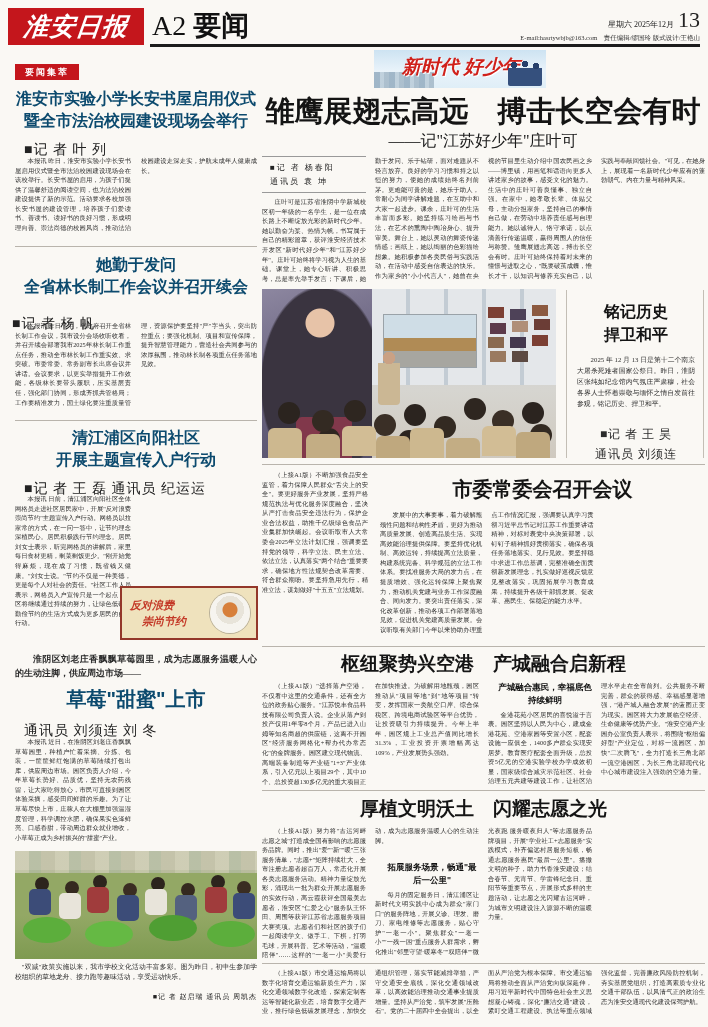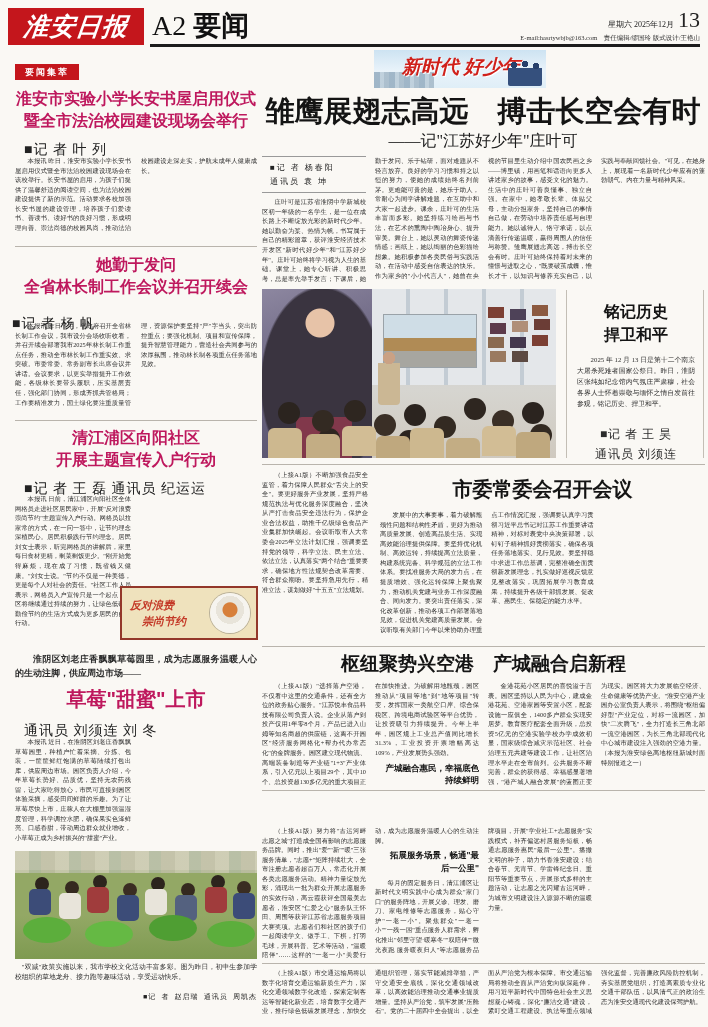--- a/index.html
+++ b/index.html
@@ -26,28 +26,28 @@
   .mast-date .pn { font:22px/0.9 "Liberation Serif", serif; margin-left:4px; }
   .mast-date .d2 { font-size:6.5px; margin-top:4px; color:#333; }
   .mast-rule { left:150px; top:44px; width:550px; height:3px; background:#1c1c1c; }
   
   .hr { background:#b9b4ac; height:1px; }
   .tag {
     left:15px; top:64px; width:64px; height:16px; background:#c4161c; color:#fff;
     font:bold 9px/16px "Liberation Sans", sans-serif; text-align:center; letter-spacing:2px;
   }
   .lt-title { left:15px; width:242px; text-align:center; font-family:"Liberation Sans", sans-serif;
-    font-weight:900; color:#be185d; }
+    font-weight:900; color:#0c4a6e; }
   .byline { font-size:14px; color:#222; letter-spacing:1px; }
   .body-txt { font-size:6.3px; line-height:1.52; text-align:justify; color:#2d2d2d;
     overflow:hidden; column-fill:auto; }
   .body-txt p { text-indent:2em; }
   .ind { text-indent:2em; }
-  .sub-h { font:bold 8.5px/1.5 "Liberation Sans", sans-serif; color:#111; margin:4px 0 3px;
-    text-indent:0; text-align:right; padding-left:10px; }
+  .sub-h { font:bold 8.5px/1.5 "Liberation Sans", sans-serif; color:#111; margin:16px 0 3px;
+    text-indent:0; text-align:center; padding-left:10px; }
   .big-h { font-family:"Liberation Sans", sans-serif; font-weight:900; color:#141414;
     text-align:center; }
   
   .banner { left:374px; top:50px; width:172px; height:38px; overflow:hidden;
     background:linear-gradient(180deg,#cde3f2 0%,#e9f3fa 55%,#dfeef7 100%); }
   .banner .city { position:absolute; left:0; bottom:0; width:60px; height:16px;
     background:repeating-linear-gradient(90deg,#8fa8bc 0 6px,#b7c9d6 6px 10px,#9fb4c4 10px 15px);
     opacity:.8; }
   .banner .txt { position:absolute; left:28px; top:4px; color:#d0201a;
     font:italic 900 19px/1.4 "Liberation Serif", serif; text-shadow:1px 1px 0 #fff; white-space:nowrap; }
@@ -188,21 +188,21 @@
 
   <div class="abs grass">
     <div class="bgband"></div>
     <div class="heads"></div>
     <div class="kids"></div>
     <div class="pony"></div>
   </div>
   <div class="abs body-txt" style="left:15px; top:962px; width:242px; height:30px; font-size:6.8px;">
       <p style="text-indent:1em;">"双减"政策实施以来，我市学校文化活动丰富多彩。图为昨日，初中生参加学校组织的草地龙舟、接力跑等趣味活动，享受运动快乐。</p>
     </div>
-  <div class="abs byline" style="left:15px; top:992px; width:242px; text-align:right; font-size:7px;font-family:Liberation Mono, monospace;">■记 者  赵启瑞  通讯员  周凯杰</div>
+  <div class="abs byline" style="left:15px; top:992px; width:242px; text-align:right; font-size:7px;">■记 者  赵启瑞  通讯员  周凯杰</div>
 
   <div class="abs banner">
     <div class="city"></div>
     <div class="txt">新时代 好少年</div>
     <div class="figs"></div>
   </div>
   <div class="abs big-h main-hl">雏鹰展翅志高远　搏击长空会有时</div>
   <div class="abs main-sub">——记"江苏好少年"庄叶可</div>
 
   <div class="abs four-col body-txt" style="top:156px; height:130px;">
@@ -245,20 +245,21 @@
   <div class="abs hr" style="left:262px; top:646px; width:443px;"></div>
 
   <div class="abs big-h" style="left:262px; top:651px; width:443px; font-size:19px;">枢纽聚势兴空港　产城融合启新程</div>
   <div class="abs four-col body-txt" style="top:681px; height:106px;">
     <p>（上接A1版）"选择落户空港，不仅看中这里的交通条件，还有全方位的政务贴心服务。"江苏悦丰食品科技有限公司负责人说。企业从落户到投产仅用1年零8个月，产品已进入山姆等知名商超的供应链，这离不开园区"经济服务网格化+帮办代办常态化"的金牌服务。园区建立现代物流、高端装备制造等产业链"1+3"产业体系，引入亿元以上项目29个，其中10个、总投资超130多亿元的重大项目正在加快推进。为破解用地瓶颈，园区推动从"项目等地"到"地等项目"转变，发挥国家一类航空口岸、综合保税区、跨境电商试验区等平台优势，让投资吸引力持续提升。今年上半年，园区规上工业总产值同比增长31.3%，工业投资开票增幅高达109%，产业发展势头强劲。</p>
     <h4 class="sub-h">产城融合惠民，幸福底色持续鲜明</h4>
     <p>金港花苑小区居民的喜悦溢于言表。园区坚持以人民为中心，建成金港花苑、空港家园等安置小区，配套设施一应俱全，1400多户群众实现安居梦。教育医疗配套全面升级，总投资5亿元的空港实验学校办学成效初显，国家级综合减灾示范社区、社会治理五元共建等建设工作，让社区治理水平走在全市前列。公共服务不断完善，群众的获得感、幸福感显著增强，"港产城人融合发展"的蓝图正变为现实。园区将大力发展临空经济、生命健康等优势产业。"淮安空港产业园办公室负责人表示，将围绕"枢纽偏好型"产业定位，对标一流园区，加快"二次腾飞"，全力打造长三角北部一流空港园区，为长三角北部现代化中心城市建设注入强劲的空港力量。（本报为淮安绿色高地枢纽新城封面特别报道之一）</p>
   </div>
   <div class="abs hr" style="left:262px; top:790px; width:443px;"></div>
 
+  <div class="abs big-h" style="left:262px; top:796px; width:443px; font-size:19px;">厚植文明沃土　闪耀志愿之光</div>
   <div class="abs four-col body-txt" style="top:826px; height:134px;">
     <p>（上接A1版）努力将"古运河畔  志愿之城"打造成全国有影响的志愿服务品牌。同时，推出"爱""新""暖"三张服务清单，"志愿+"矩阵持续壮大，全市注册志愿者超百万人，常态化开展各类志愿服务活动。精神力量绽放光彩，涌现出一批为群众开展志愿服务的实效行动，高云霞获评全国最美志愿者，淮安区"仁爱之心"服务队王怀田、周围等获评江苏省志愿服务项目大赛奖项。志愿者们和社区的孩子们一起阅读学文、做手工、下棋，打羽毛球，开展科普、艺术等活动，"温暖陪伴"……这样的"一老一小"关爱行动，成为志愿服务温暖人心的生动注脚。</p>
     <h4 class="sub-h">拓展服务场景，畅通"最后一公里"</h4>
     <p>每月的固定服务日，清江浦区让新时代文明实践中心成为群众"家门口"的服务阵地，开展义诊、理发、磨刀、家电维修等志愿服务，贴心守护"一老一小"。聚焦群众"一老一小""一残一困"重点服务人群需求，孵化推出"邻里守望·暖寒冬""双陪伴""微光夜跑  服务暖夜归人"等志愿服务品牌项目，开展"学业社工+志愿服务"实践模式，补齐偏远村居服务短板，畅通志愿服务惠民"最后一公里"。播撒文明的种子，助力书香淮安建设；结合春节、元宵节、学雷锋纪念日、重阳节等重要节点，开展形式多样的主题活动，让志愿之光闪耀古运河畔，为城市文明建设注入源源不断的温暖力量。</p>
   </div>
   <div class="abs hr" style="left:262px; top:963px; width:443px;"></div>
 
   <div class="abs four-col body-txt" style="top:968px; height:56px;">
       <p>（上接A1版）市交通运输局将以数字化培育交通运输新质生产力，深化交通领域数字化改造，探索定制客运等智能化新业态，培育数字交通产业，推行绿色低碳发展理念，加快交通组织管理，落实节能减排举措，严守交通安全底线，深化交通领域改革，以高效能治理推动交通事业提质增量。坚持从严治党，筑牢发展"压舱石"。党的二十届四中全会提出，以全面从严治党为根本保障。市交通运输局将推动全面从严治党向纵深延伸，用习近平新时代中国特色社会主义思想凝心铸魂，深化"廉洁交通"建设，紧盯交通工程建设、执法等重点领域强化监督，完善廉政风险防控机制，夯实基层党组织，打造高素质专业化交通干部队伍，以风清气正的政治生态为淮安交通现代化建设保驾护航。</p>
     </div>

